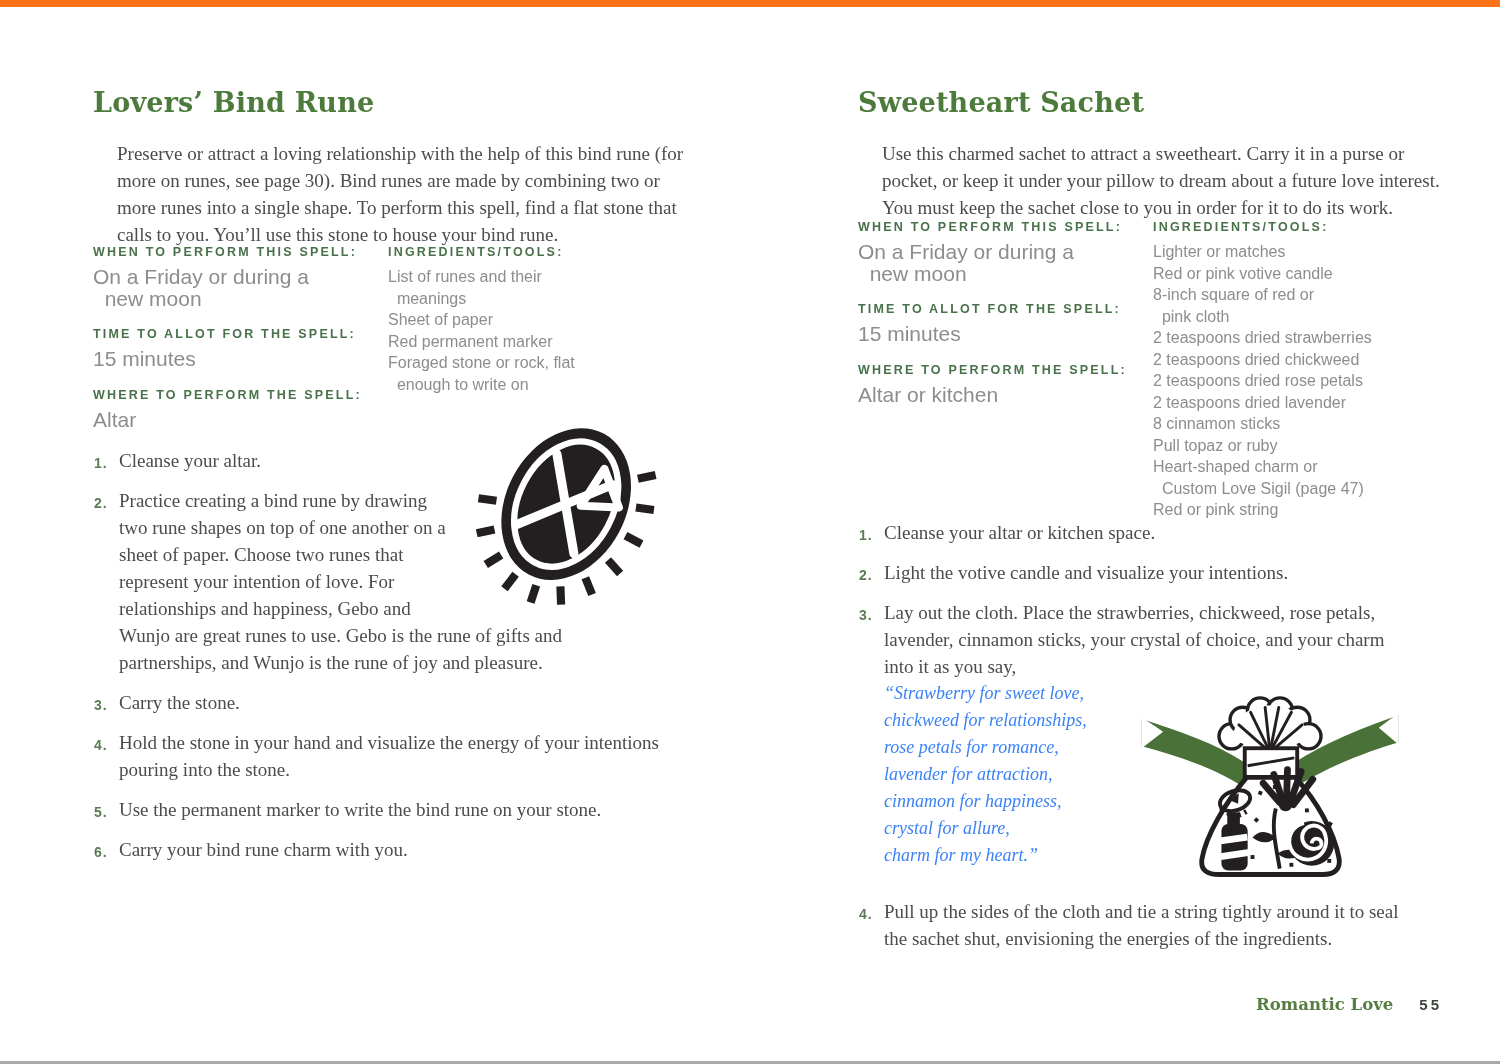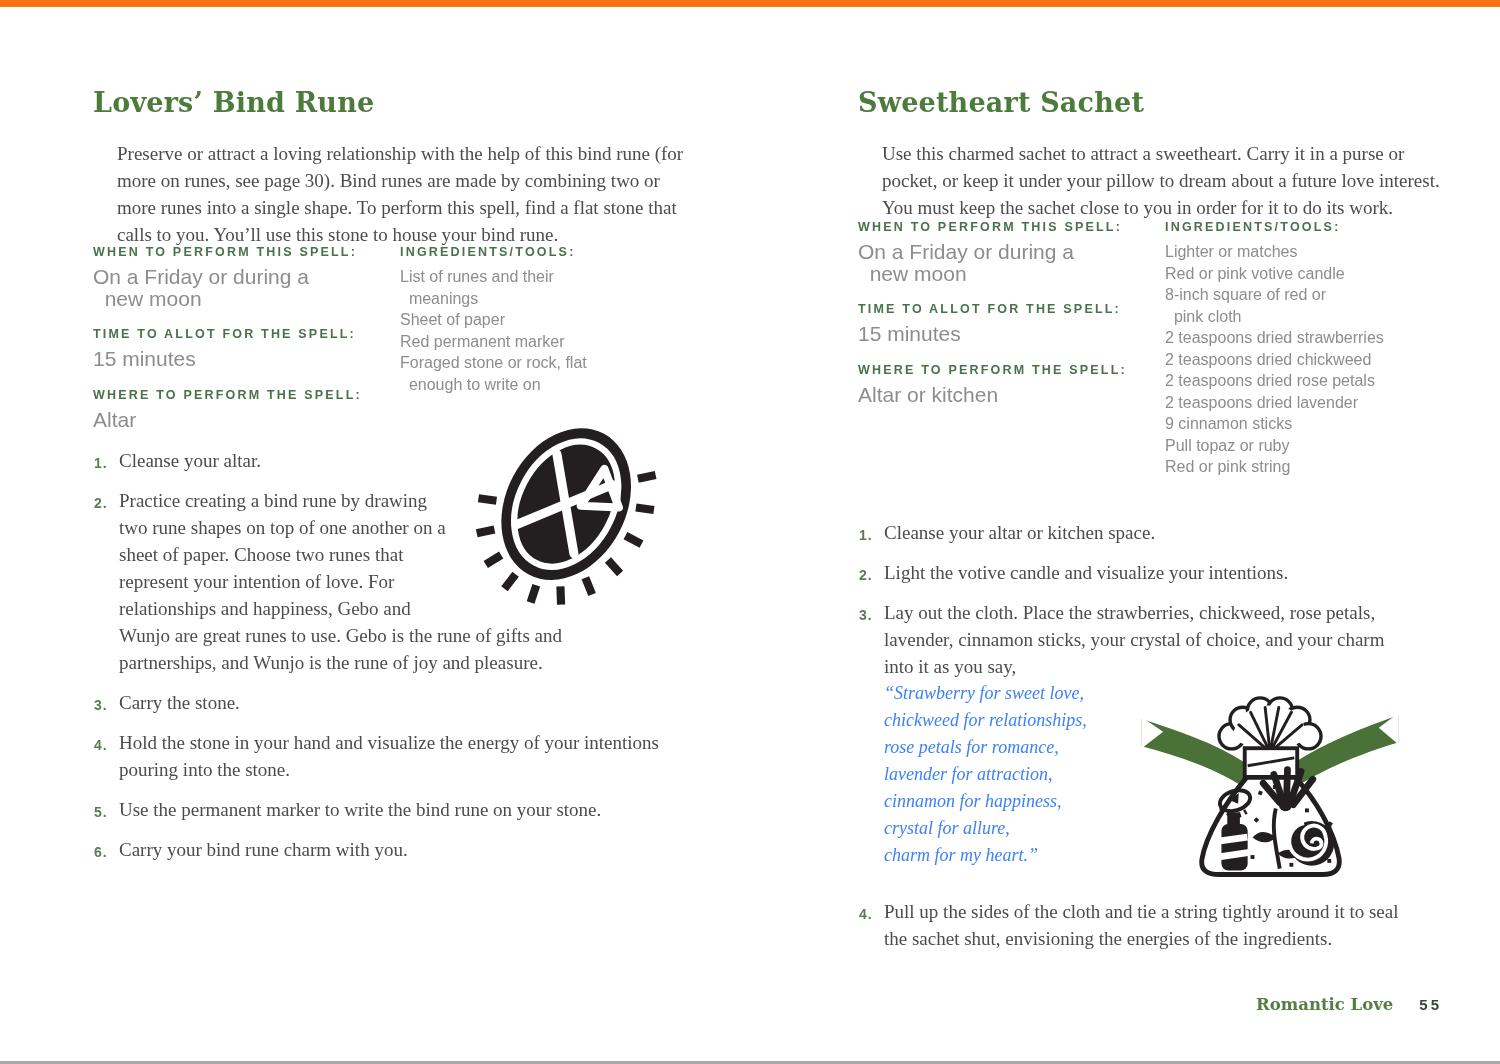--- a/index.html
+++ b/index.html
@@ -17,21 +17,21 @@
     position:absolute;left:0;margin:0;
     font-family:"DejaVu Serif","Liberation Serif",serif;
     font-weight:bold;font-size:27px;color:#4d7b3c;letter-spacing:0.2px;
   }
   .intro{
     position:absolute;left:8px;margin:16px;
     font-size:19px;line-height:27px;color:#4c4c4c;
   }
   .meta{
     position:absolute;left:0;right:0;
-    display:grid;grid-template-columns:295px 1fr;column-gap:12px;
+    display:grid;grid-template-columns:295px 1fr;column-gap:0;
     font-family:"Liberation Sans","DejaVu Sans",sans-serif;
   }
   .meta-group{margin:0 0 17px 0;}
   .meta-label{
     font-size:12.5px;font-weight:bold;letter-spacing:2.2px;color:#49724b;
     margin:0 0 5px 0;line-height:17px;
   }
   .meta-value{
     font-size:21px;color:#8d8d8d;line-height:21.5px;margin:0;
     white-space:pre-line;
@@ -172,22 +172,24 @@
       <div>
         <p class="meta-label">INGREDIENTS/TOOLS:</p>
         <div class="ing-item">Lighter or matches</div>
         <div class="ing-item">Red or pink votive candle</div>
         <div class="ing-item">8-inch square of red or
 &nbsp;&nbsp;pink cloth</div>
         <div class="ing-item">2 teaspoons dried strawberries</div>
         <div class="ing-item">2 teaspoons dried chickweed</div>
         <div class="ing-item">2 teaspoons dried rose petals</div>
         <div class="ing-item">2 teaspoons dried lavender</div>
-        <div class="ing-item">9 cinnamon sticks</div>
+        <div class="ing-item">8 cinnamon sticks</div>
         <div class="ing-item">Pull topaz or ruby</div>
+        <div class="ing-item">Heart-shaped charm or
+&nbsp;&nbsp;Custom Love Sigil (page 47)</div>
         <div class="ing-item">Red or pink string</div>
       </div>
     </div>
 
     <div class="steps" id="rp-steps">
       <ol>
         <li><span class="step-num">1.</span><span>Cleanse your altar or kitchen space.</span></li>
         <li><span class="step-num">2.</span><span>Light the votive candle and visualize your intentions.</span></li>
         <li>
           <span class="step-num">3.</span>

